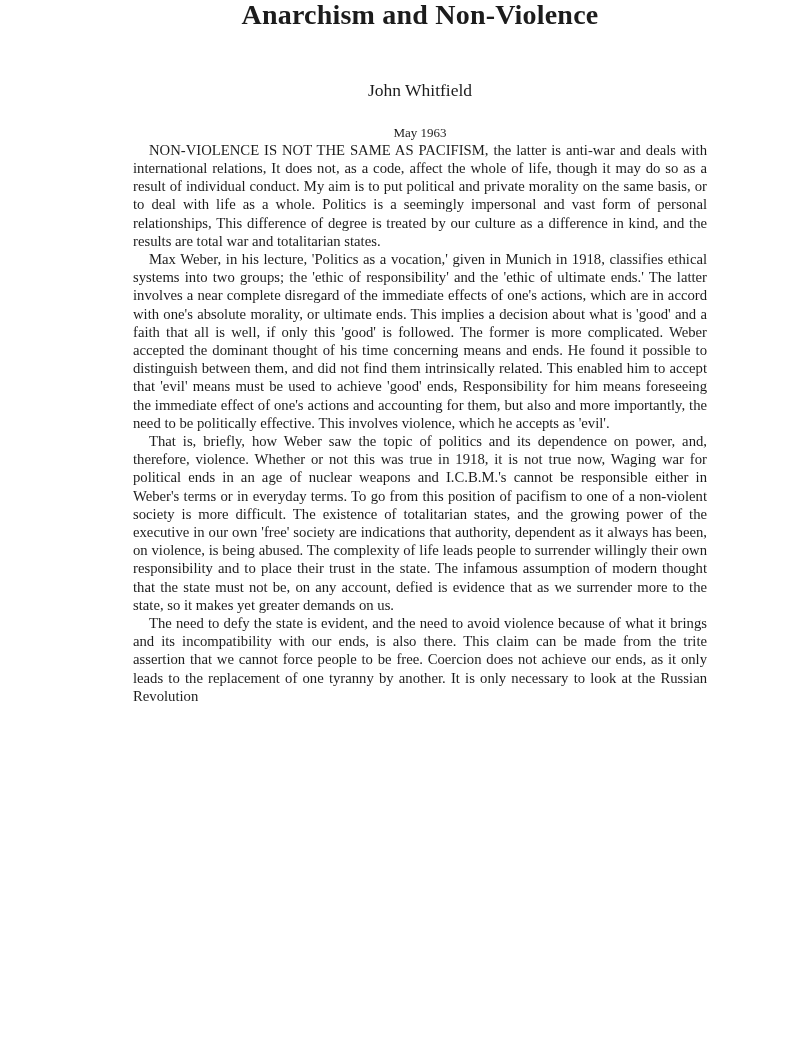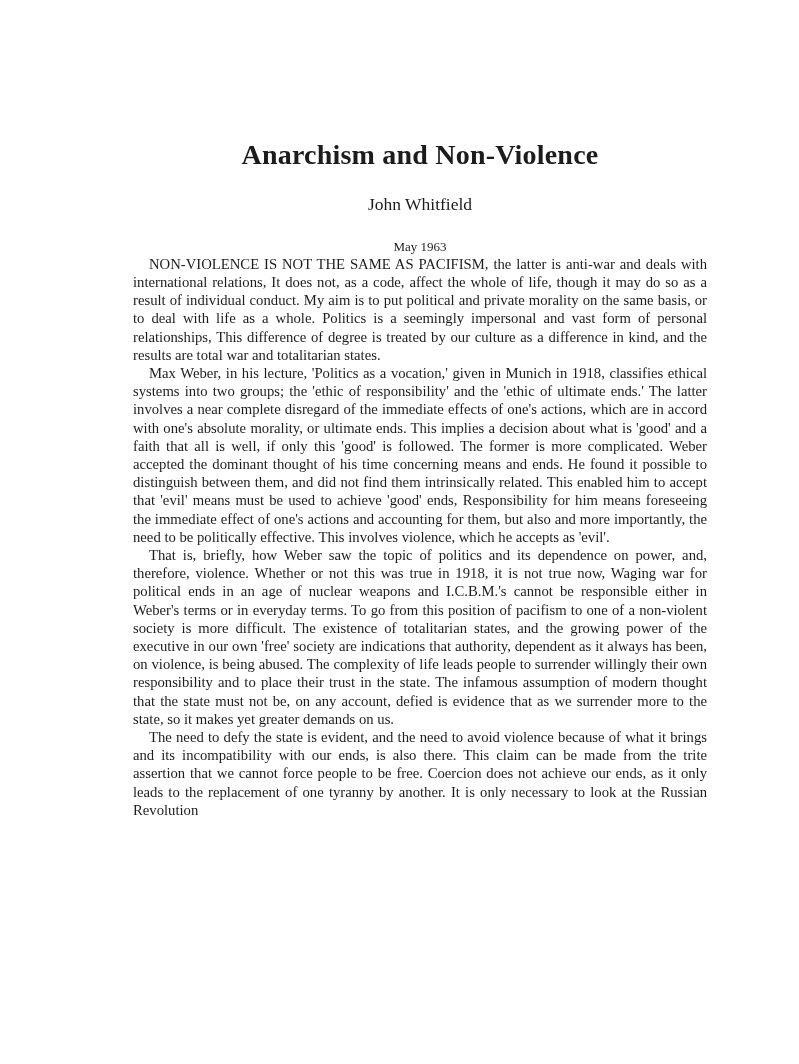--- a/index.html
+++ b/index.html
@@ -12,34 +12,33 @@
     width: 799px;
     height: 1064px;
     background: #ffffff;
     overflow: hidden;
     font-family: "Liberation Serif", serif;
     color: #1c1c1c;
   }
   .content {
     width: 574px;
     margin: 0 0 0 133px;
-    padding-top: 140px;
   }
   .doc-title {
     text-align: center;
     font-size: 28px;
     font-weight: bold;
     line-height: 1.1;
     letter-spacing: 0.2px;
     margin: 0 0 0 0;
   }
   .doc-author {
     text-align: center;
     font-size: 17.5px;
-    margin-top: 23px;
+    margin-top: 49px;
   }
   .doc-date {
     text-align: center;
     font-size: 13px;
     margin-top: 24px;
   }
   .doc-body {
     font-size: 14.7px;
     line-height: 18.2px;
     text-align: justify;

